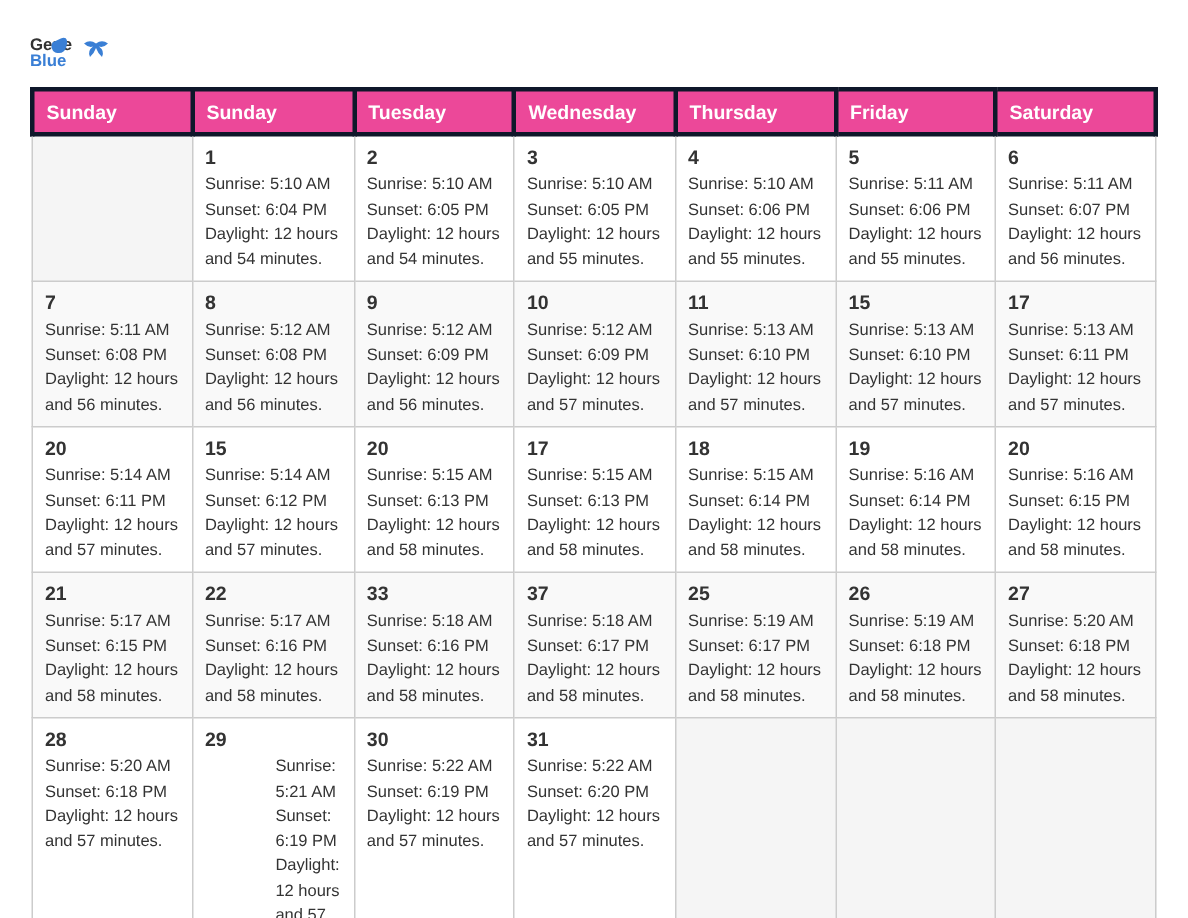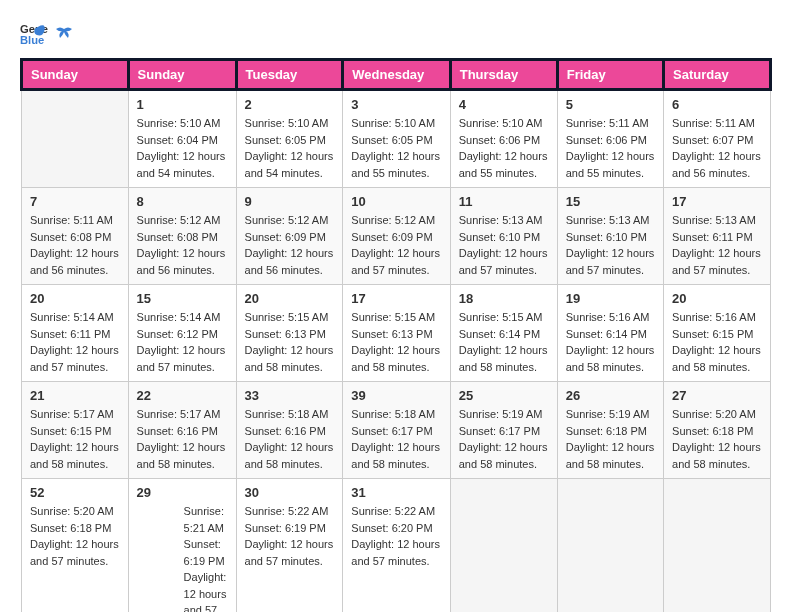--- a/index.html
+++ b/index.html
@@ -291,21 +291,21 @@
 and 58 minutes.</div>
         </td>
         <td>
           <div class="day-number">33</div>
           <div class="day-info" style="white-space: pre-line;">Sunrise: 5:18 AM
 Sunset: 6:16 PM
 Daylight: 12 hours
 and 58 minutes.</div>
         </td>
         <td>
-          <div class="day-number">39</div>
+          <div class="day-number">37</div>
           <div class="day-info" style="white-space: pre-line;">Sunrise: 5:18 AM
 Sunset: 6:17 PM
 Daylight: 12 hours
 and 58 minutes.</div>
         </td>
         <td>
           <div class="day-number">25</div>
           <div class="day-info" style="white-space: pre-line;">Sunrise: 5:19 AM
 Sunset: 6:17 PM
 Daylight: 12 hours
@@ -321,21 +321,21 @@
         <td>
           <div class="day-number">27</div>
           <div class="day-info" style="white-space: pre-line;">Sunrise: 5:20 AM
 Sunset: 6:18 PM
 Daylight: 12 hours
 and 58 minutes.</div>
         </td>
       </tr>
       <tr>
         <td>
-          <div class="day-number">52</div>
+          <div class="day-number">28</div>
           <div class="day-info" style="white-space: pre-line;">Sunrise: 5:20 AM
 Sunset: 6:18 PM
 Daylight: 12 hours
 and 57 minutes.</div>
         </td>
         <td>
           <div class="day-number">29</div>
           <div class="day-info" style="white-space: pre-line; margin-left: 47px;">Sunrise: 5:21 AM
 Sunset: 6:19 PM
 Daylight: 12 hours

